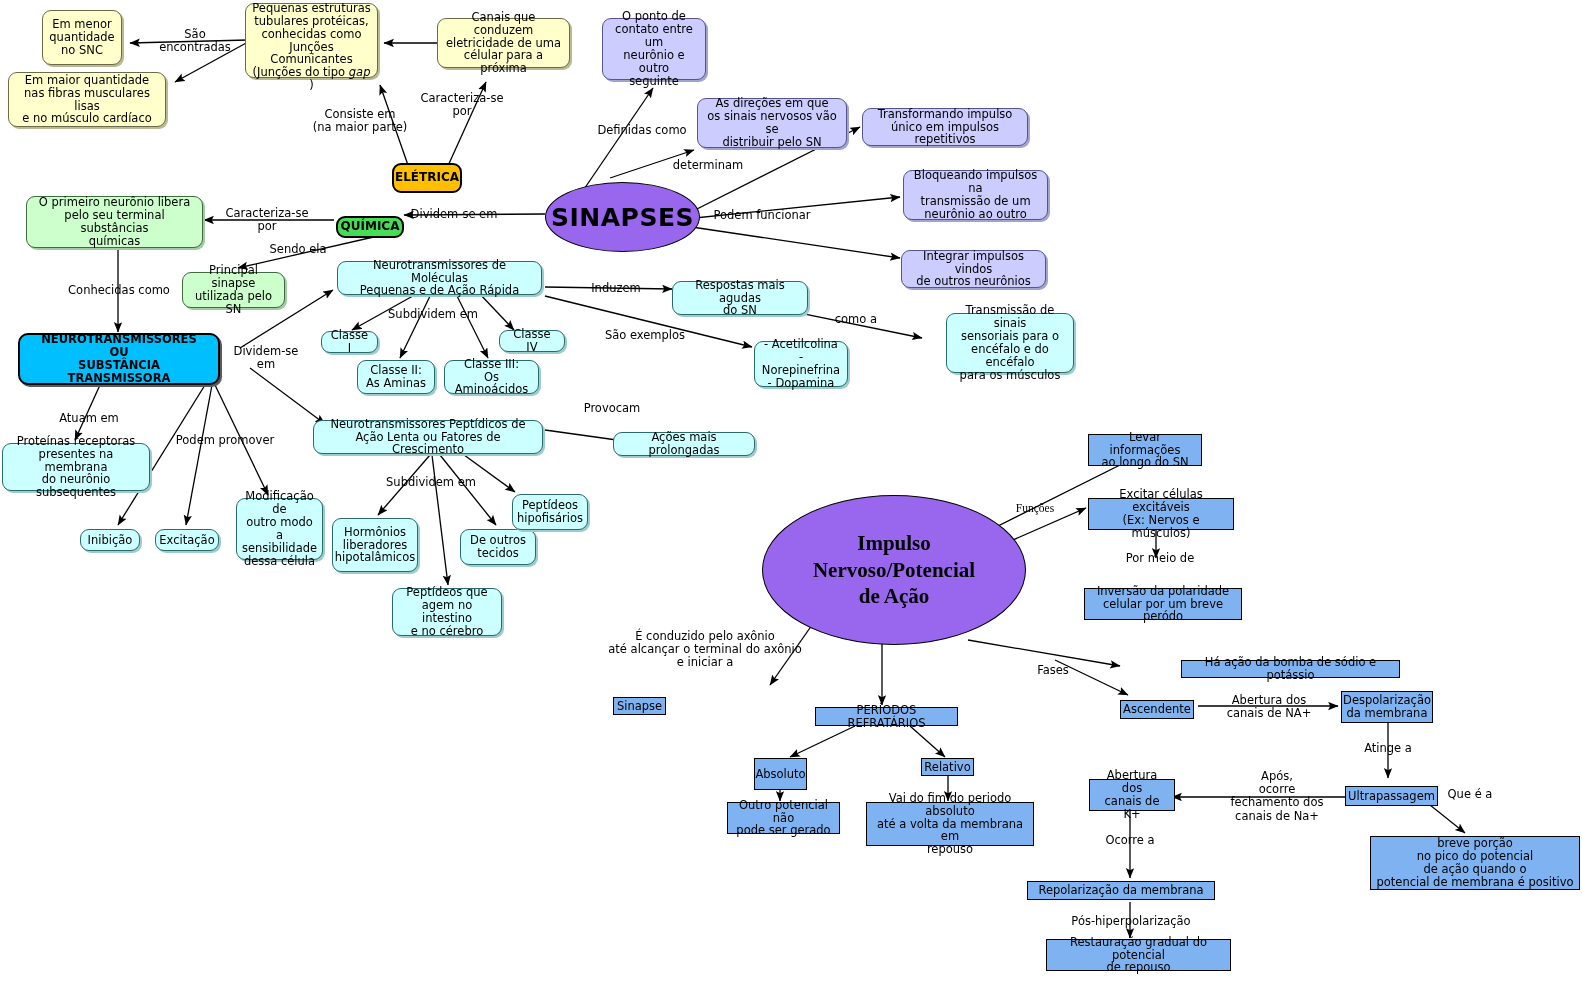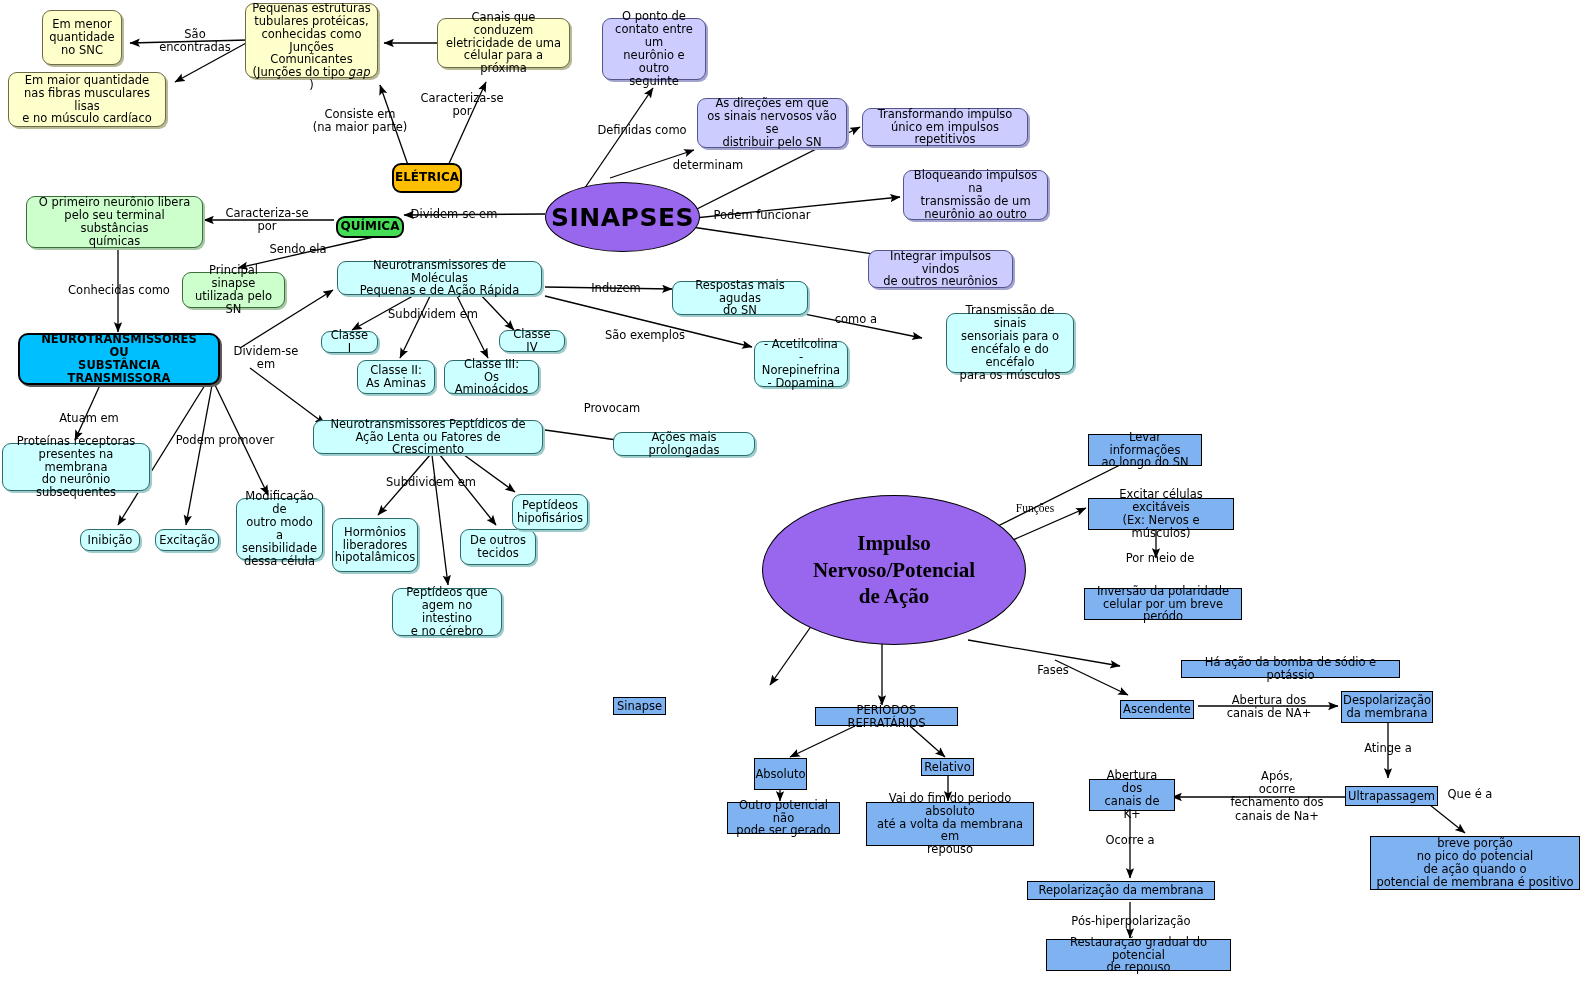--- a/index.html
+++ b/index.html
@@ -170,21 +170,21 @@
     <span style="white-space:pre-line">Transformando impulso
 único em impulsos repetitivos</span>
   </div>
 
   <div class="node n-lav" style="left:903px;top:170px;width:145px;height:50px;">
     <span style="white-space:pre-line">Bloqueando impulsos na
 transmissão de um
 neurônio ao outro</span>
   </div>
 
-  <div class="node n-lav" style="left:868px;top:250px;width:145px;height:38px;">
+  <div class="node n-lav" style="left:901px;top:250px;width:145px;height:38px;">
     <span style="white-space:pre-line">Integrar impulsos vindos
 de outros neurônios</span>
   </div>
 
   <div class="node n-chem" style="left:336px;top:216px;width:68px;height:22px;">
     <span>QUÍMICA</span>
   </div>
 
   <div class="node n-green" style="left:26px;top:196px;width:177px;height:52px;">
     <span style="white-space:pre-line">O primeiro neurônio libera
@@ -422,20 +422,23 @@
   <div class="lbl" style="left:578px;top:402px;width:68px;">Provocam</div>
 
   <div class="lbl" style="left:56px;top:412px;width:66px;">Atuam em</div>
 
   <div class="lbl" style="left:170px;top:434px;width:110px;">Podem promover</div>
 
   <div class="lbl" style="left:1007px;top:502px;width:56px;font-family:Liberation Serif, serif;">Funções</div>
 
   <div class="lbl" style="left:1120px;top:552px;width:80px;">Por meio de</div>
 
+  <div class="lbl" style="left:604px;top:630px;width:202px;">É conduzido pelo axônio
+até alcançar o terminal do axônio
+e iniciar a</div>
 
   <div class="lbl" style="left:1031px;top:664px;width:44px;">Fases</div>
 
   <div class="lbl" style="left:1222px;top:694px;width:94px;">Abertura dos
 canais de NA+</div>
 
   <div class="lbl" style="left:1358px;top:742px;width:60px;">Atinge a</div>
 
   <div class="lbl" style="left:1443px;top:788px;width:54px;">Que é a</div>
 

